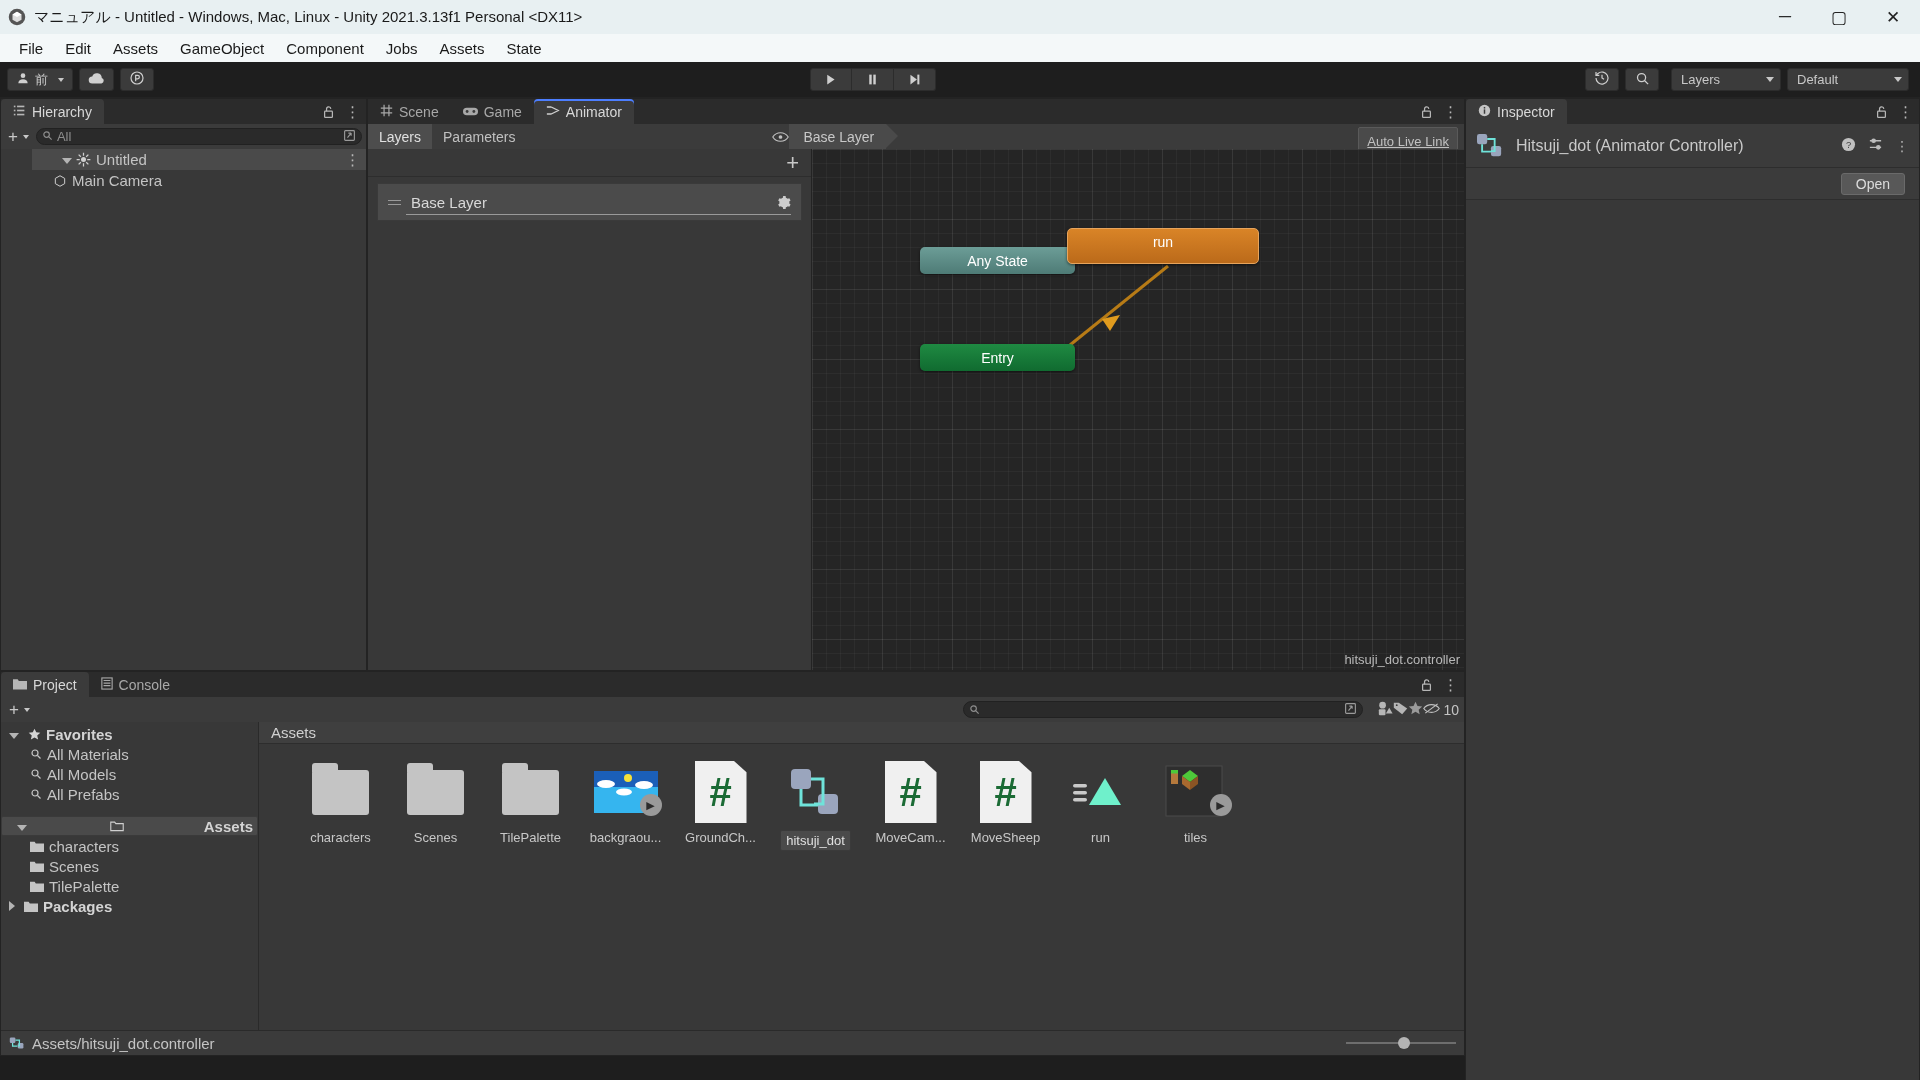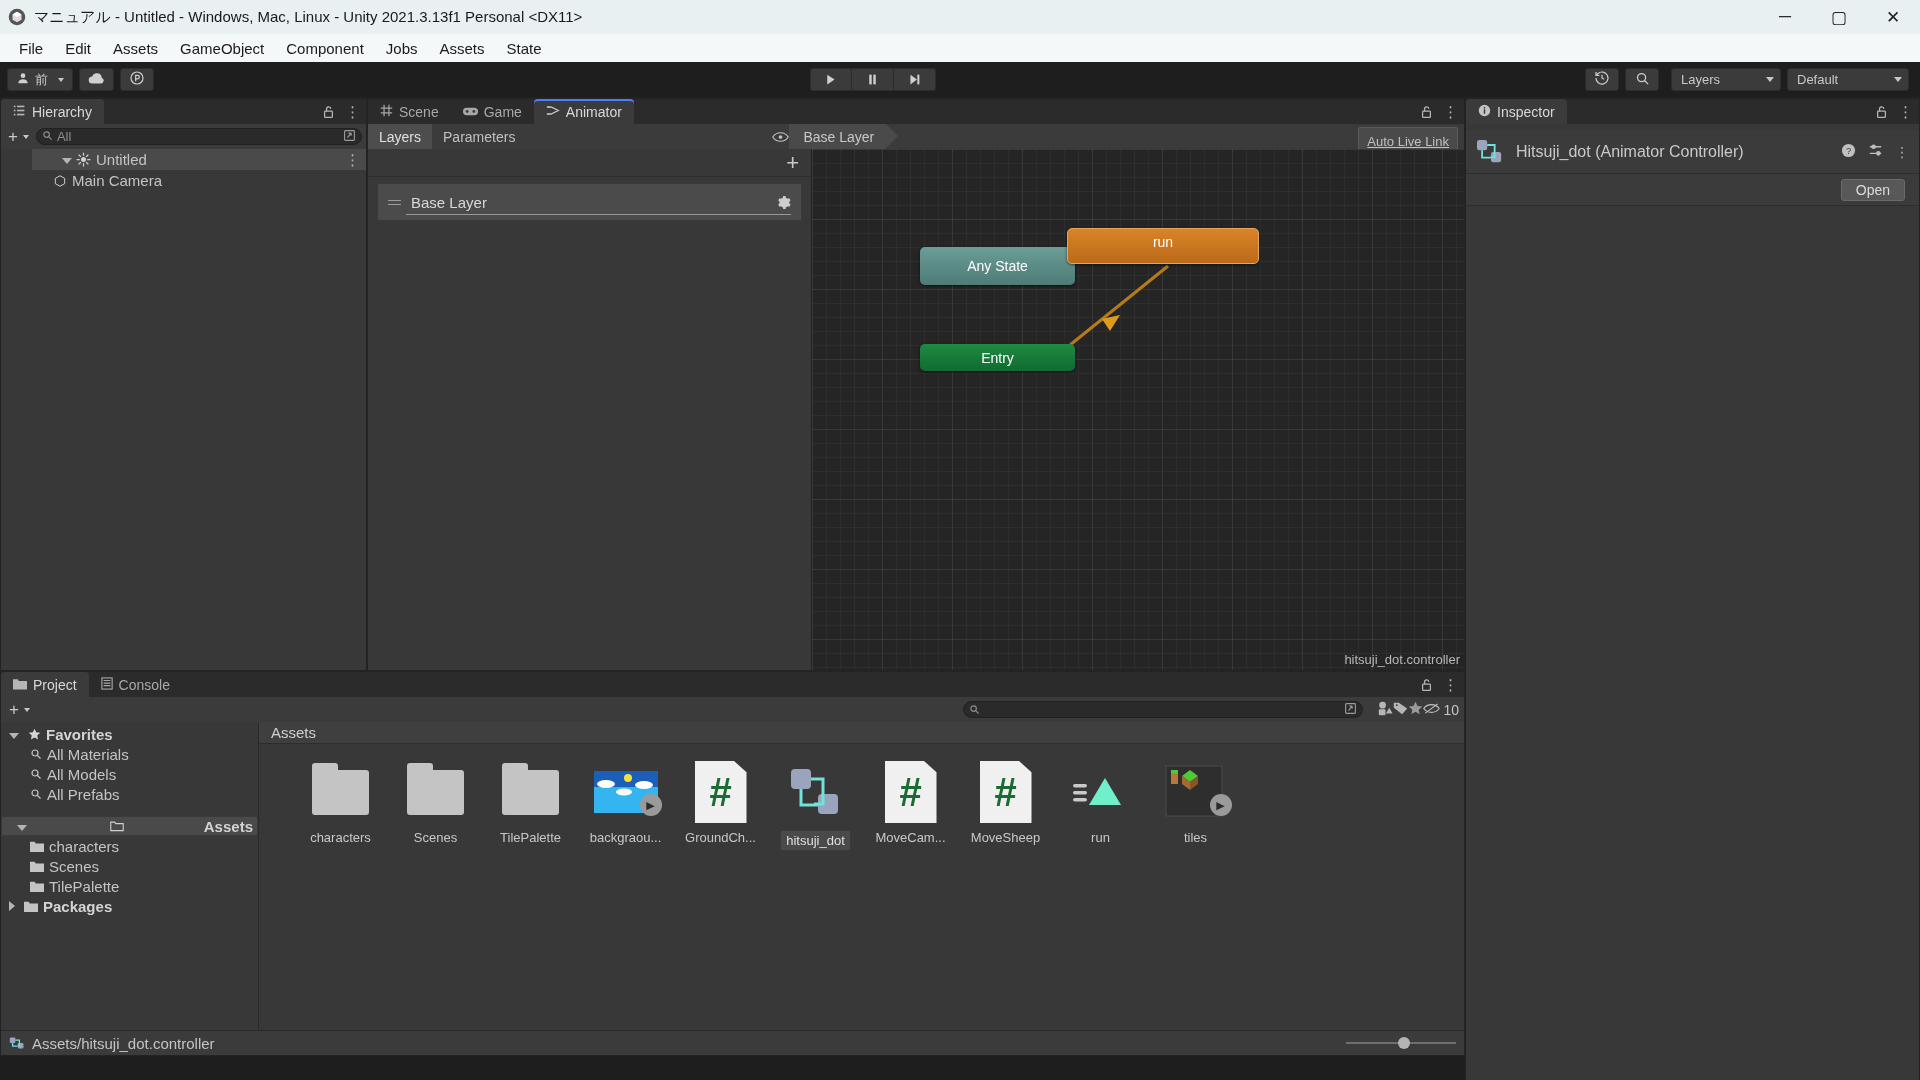--- a/index.html
+++ b/index.html
@@ -129,21 +129,21 @@
   .state-node { position: absolute; border-radius: 5px; display: flex; align-items: center;
                 justify-content: center; font-size: 14px; color: #fff; box-shadow: 0 1px 3px rgba(0,0,0,.55); }
   .node-anystate { background: linear-gradient(#6c9d97, #4e7b76); }
   .node-entry { background: linear-gradient(#1f8a42, #106b30); }
   .node-run { background: linear-gradient(#d98427, #bb6a1a); border: 1px solid #e7a45c; }
   .ctrl-name { position: absolute; right: 4px; bottom: 3px; font-size: 13px; color: #b8b8b8; }
 
   
   #inspector { left: 1465px; top: 0; width: 455px; height: 1080px; }
   .ins-head { background: #3b3b3b; height: 44px; display: flex; align-items: center; padding: 0 10px; gap: 12px;
-              border-bottom: 1px solid #2d2d2d; margin-top: 6px; }
+              border-bottom: 1px solid #2d2d2d; }
   .ins-title { flex: 1; font-size: 16px; color: #c9c9c9; }
   .ins-ico { color: #b4b4b4; font-size: 14px; }
   .openrow { background: #3b3b3b; height: 32px; display: flex; align-items: center; justify-content: flex-end;
              padding-right: 14px; border-bottom: 1px solid #2d2d2d; }
   .btn-open { background: #585858; border: 1px solid #6a6a6a; border-radius: 3px; padding: 2px 14px;
               font-size: 14px; color: #dcdcdc; }
   .ins-fill { background: #383838; flex: 1; }
   .ins-section { background: #3b3b3b; border-top: 1px solid #2a2a2a; border-bottom: 1px solid #2a2a2a;
                  height: 28px; display: flex; align-items: center; padding-left: 10px;
                  font-size: 15px; font-weight: bold; color: #d0d0d0; }
@@ -449,21 +449,21 @@
           <div class="layer-underline"></div>
         </div>
       </div>
 
       <div class="an-graph">
         <svg width="100%" height="100%" style="position:absolute;left:0;top:0;">
           <line x1="258" y1="196" x2="356" y2="117" stroke="#b77b16" stroke-width="3"></line>
           <polygon points="290,170 308,166 298,182" fill="#e09b1e"></polygon>
         </svg>
 
-        <div class="state-node node-anystate" style="left:108px;top:98px;width:155px;height:38px;">
+        <div class="state-node node-anystate" style="left:108px;top:98px;width:155px;height:27px;">
           <span>Any State</span>
         </div>
         <div class="state-node node-run" style="left:255px;top:79px;width:192px;height:36px;align-items:flex-start;padding-top:5px;">
           <span>run</span>
         </div>
         <div class="state-node node-entry" style="left:108px;top:195px;width:155px;height:27px;">
           <span>Entry</span>
         </div>
 
         <div class="ctrl-name">hitsuji_dot.controller</div>

